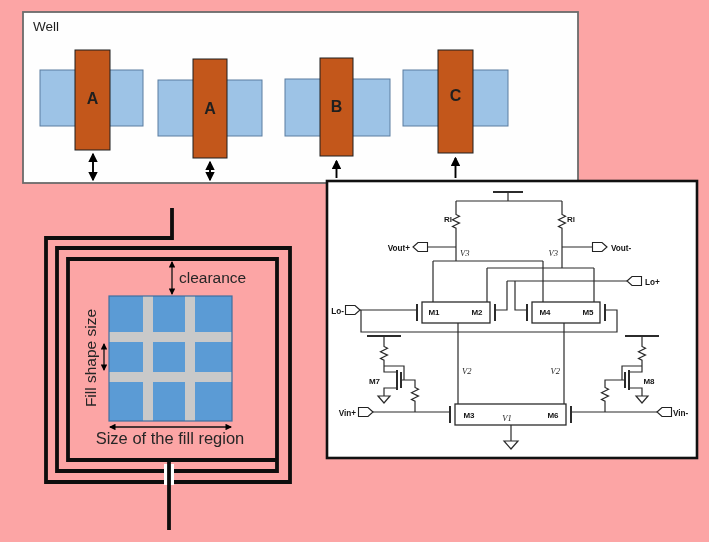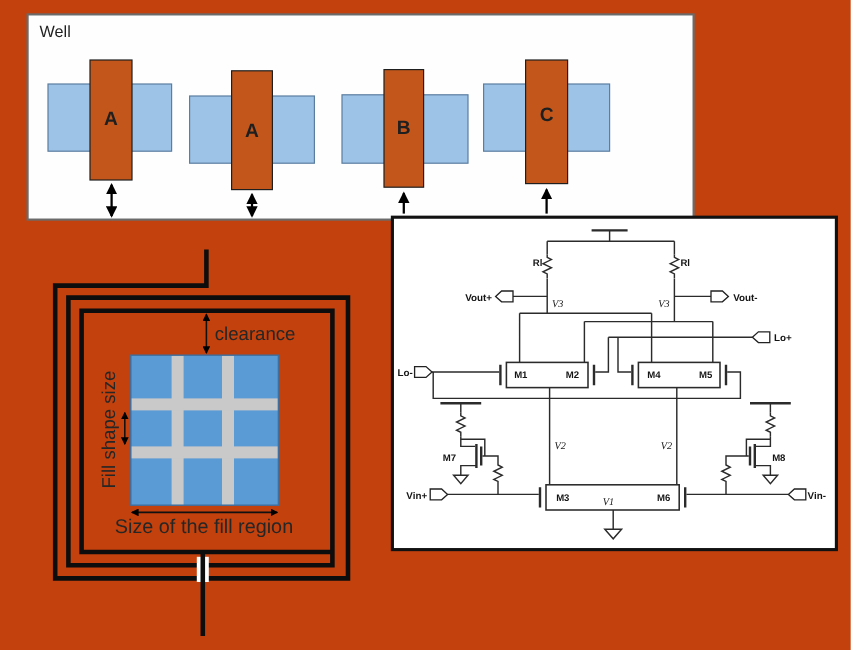--- a/index.html
+++ b/index.html
@@ -1,16 +1,16 @@
 <!DOCTYPE html>
 <html><head>
 <meta charset="utf-8">
 <style>
   html,body{margin:0;padding:0;background:#ffffff;}
-  .stage{position:relative;width:709px;height:542px;background:#c2410c;overflow:hidden;
+  .stage{position:relative;width:709px;height:542px;background:#fca5a5;overflow:hidden;
          font-family:"Liberation Sans", sans-serif;}
   svg{display:block;}
   text{fill:#1f1f1f;}
   .t-well{font-size:13.5px;}
   .t-gate{font-size:16px;font-weight:600;}
   .t-fill{font-size:15.5px;fill:#262626;}
   .t-fill-big{font-size:16.5px;fill:#262626;}
   .t-sch{font-size:8px;font-weight:bold;fill:#141414;}
   .t-port{font-size:8.2px;font-weight:bold;fill:#141414;}
   .t-it{font-size:8.5px;font-style:italic;font-family:"Liberation Serif", serif;fill:#222;}

